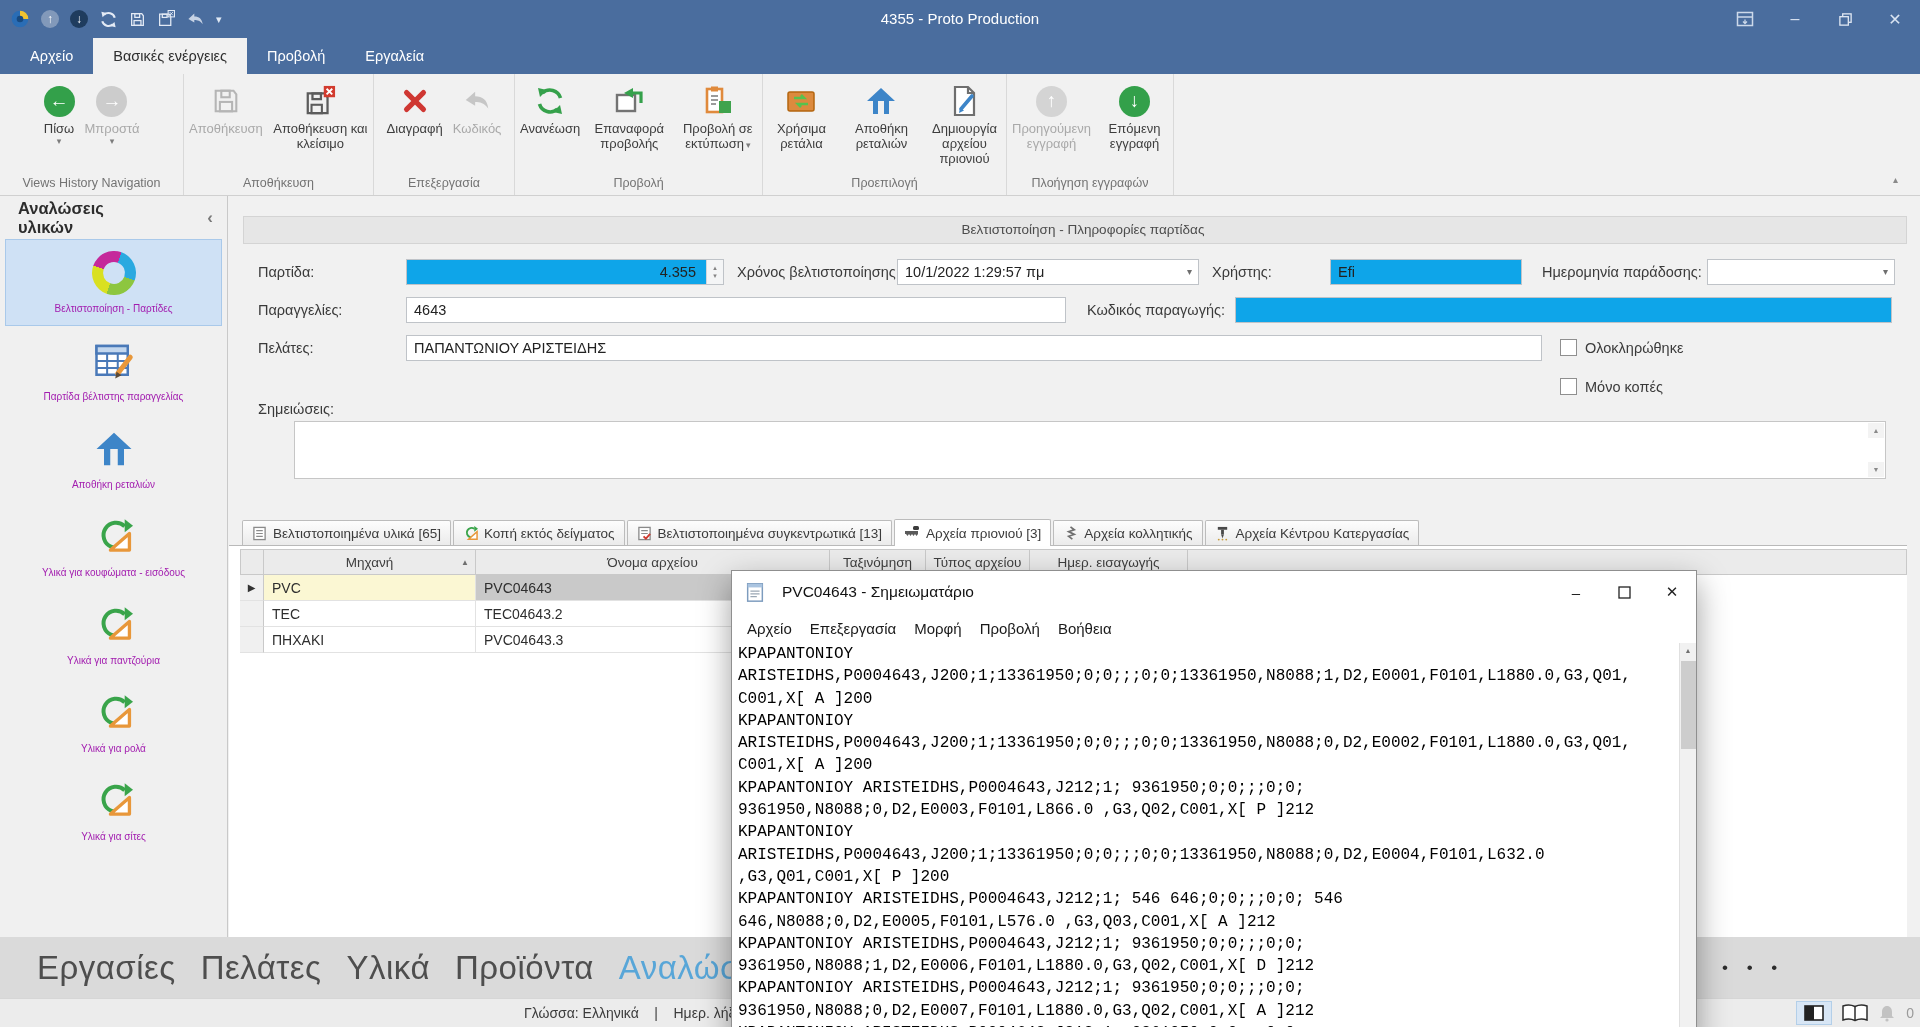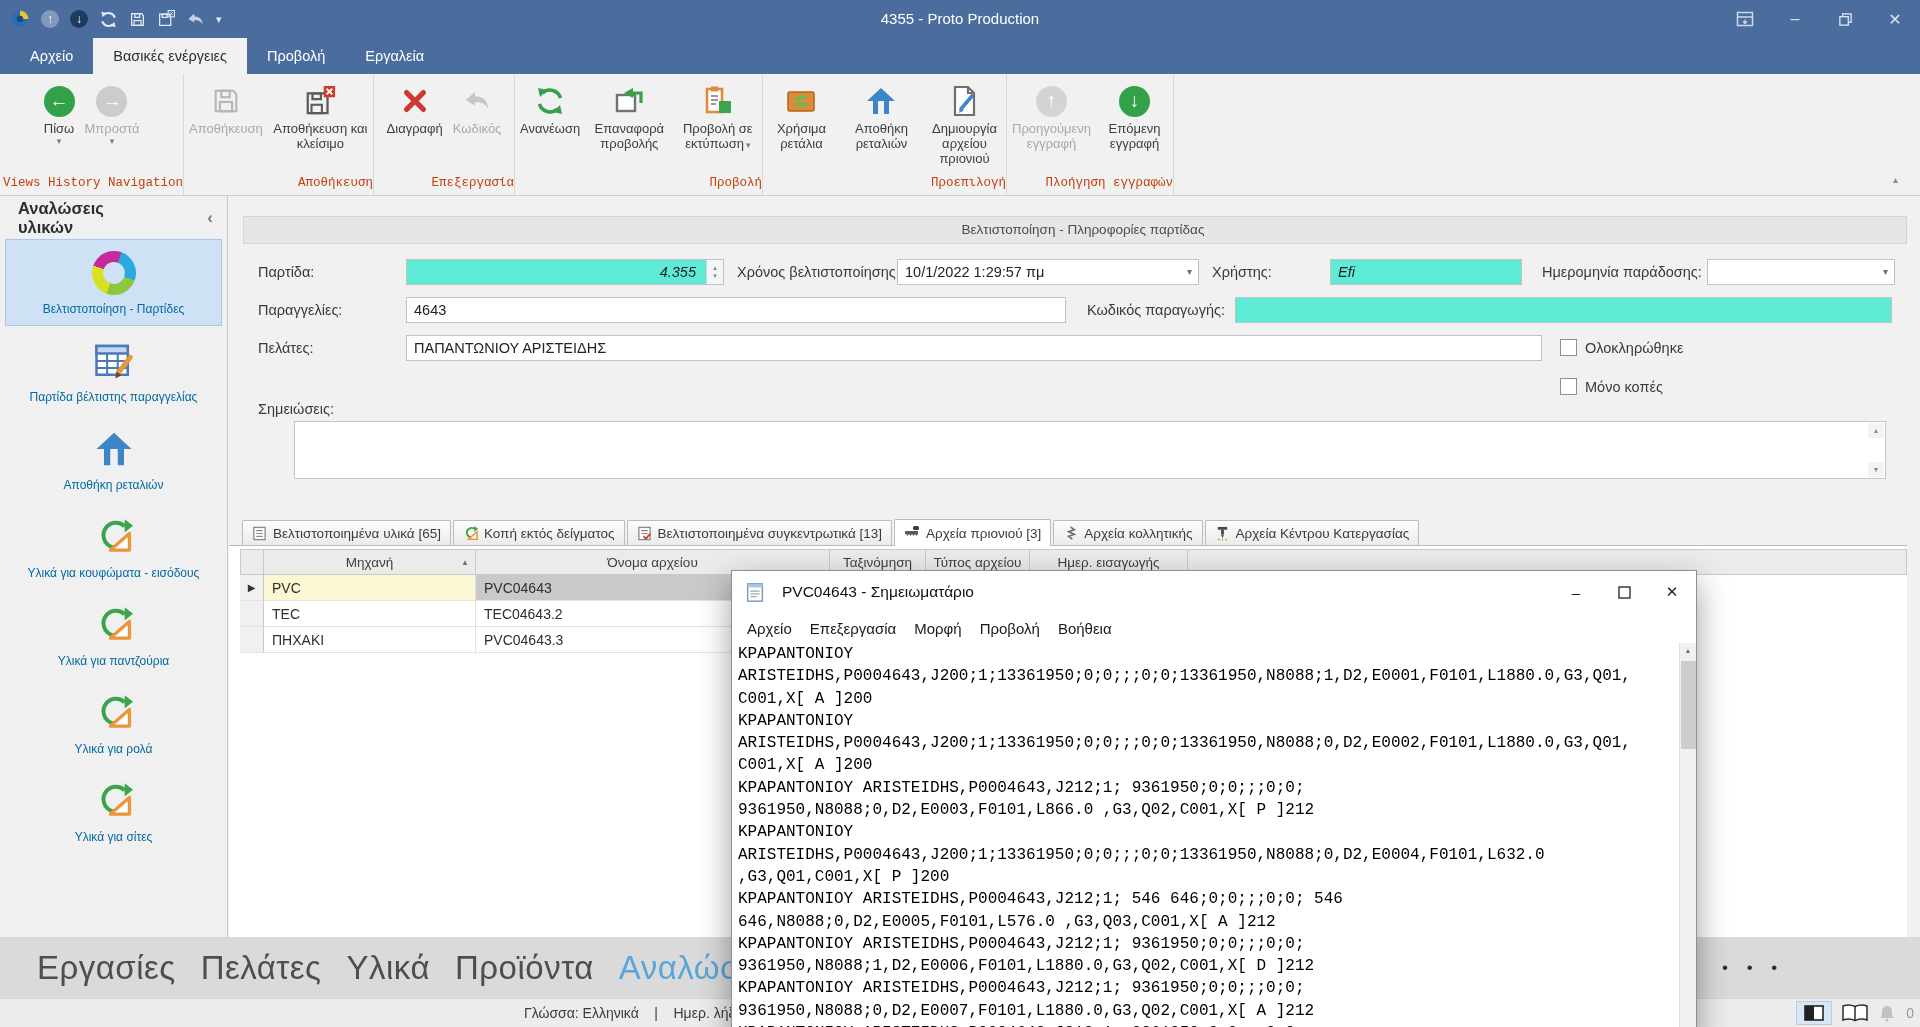--- a/index.html
+++ b/index.html
@@ -25,21 +25,21 @@
   .menubar { position:absolute; left:0; top:38px; width:1920px; height:36px; background:#4a6d9e;
     display:flex; padding-left:10px; }
   .mtab { padding:0 20px; line-height:36px; font-size:14.5px; color:#fff; }
   .mtab.active { background:#f1f1f1; color:#2e2e2e; }
 
   
   .ribbon { position:absolute; left:0; top:74px; width:1920px; height:122px; background:#f1f1f1;
     border-bottom:1px solid #d0d0d0; display:flex; }
   .rgroup { display:flex; flex-direction:column; border-right:1px solid #d9d9d9; }
   .rbtns { flex:1; display:flex; justify-content:center; align-items:flex-start; padding-top:5px; }
-  .rglabel { height:22px; line-height:20px; text-align:right; font-size:12.5px; color:#c2410c;font-family:Liberation Mono, monospace; }
+  .rglabel { height:22px; line-height:20px; text-align:center; font-size:12.5px; color:#737373; }
   .rbtn { display:flex; flex-direction:column; align-items:center; padding:2px 5px; }
   .riconw { height:40px; display:flex; align-items:center; justify-content:center; }
   .rlabtext { text-align:center; font-size:13px; line-height:15px; color:#3d3d3d; max-width:104px; }
   .rbtn.disabled .rlabtext { color:#a9a9a9; }
   .circle { width:31px; height:31px; border-radius:50%; color:#fff; font-size:19px; font-weight:bold;
     display:flex; align-items:center; justify-content:center; }
   .c-green { background:#33a04a; } .c-gray { background:#cccccc; } .c-lgray { background:#d4d4d4; }
   .chev { font-size:9px; color:#7c7c7c; line-height:10px; }
   .chev-inline { font-size:9px; color:#7c7c7c; margin-left:2px; }
   .ribbon-collapse { position:absolute; right:22px; top:100px; font-size:10px; color:#8a8a8a; }
@@ -47,32 +47,32 @@
   
   .sidebar { position:absolute; left:0; top:196px; width:228px; height:741px; background:#f0f0f0;
     border-right:1px solid #c9c9c9; }
   .sb-header { height:44px; display:flex; align-items:center; padding:0 14px 0 18px;
     font-size:16.5px; font-weight:bold; color:#2d2d2d;gap:44px; }
   .sb-collapse { margin-left:auto; color:#7a7a7a; font-size:17px; }
   .sb-item { position:absolute; left:5px; width:217px; height:87px; display:flex; flex-direction:column;
     align-items:center; justify-content:center; text-align:center; }
   .sb-item.selected { background:#cfe1f5; border:1px solid #a9c9ea; }
   .sb-iconw { height:48px; display:flex; align-items:center; justify-content:center; }
-  .sb-label { font-size:12px; color:#0369a1; margin-top:4px; line-height:16px; padding:0 2px; }
+  .sb-label { font-size:10px; color:#a21caf; margin-top:4px; line-height:16px; padding:0 2px; }
   .ring { width:44px; height:44px; border-radius:50%; position:relative; transform:rotate(20deg);
     background:conic-gradient(#2aa9e0 0 25%, #8dc63f 25% 50%, #d9e021 50% 75%, #c5299b 75% 100%); }
   .ring::after { content:""; position:absolute; inset:11px; border-radius:50%; background:#cfe1f5; }
 
   
   .section-hdr { position:absolute; left:243px; top:216px; width:1664px; height:28px; background:#e6e6e6;
     border:1px solid #d4d4d4; font-size:13.5px; color:#4c4c4c; line-height:26px; padding-left:16px;text-align:center; }
   .flabel { position:absolute; height:26px; line-height:26px; font-size:14.5px; color:#3a3a3a; }
   .ffield { position:absolute; height:26px; background:#fff; border:1px solid #bfc3c8; font-size:14.5px;
     color:#222; line-height:24px; padding:0 7px; white-space:nowrap; overflow:hidden; }
-  .ffield.gray { background:#5eead4;font-style:italic; }
+  .ffield.gray { background:#0ea5e9; }
   .fcaret { position:absolute; right:6px; top:0; line-height:24px; font-size:10px; color:#6f6f6f; }
   .fval-right { display:block; text-align:right; padding-right:20px; }
   .spinner { position:absolute; right:0; top:0; width:17px; height:24px; border-left:1px solid #d3d6da;
     background:#f4f5f6; display:flex; flex-direction:column; align-items:center; justify-content:center;
     font-size:7px; color:#848484; line-height:8px; }
   .chk { position:absolute; width:17px; height:17px; background:#fff; border:1px solid #8f8f8f; }
   .chklabel { position:absolute; font-size:14.5px; color:#3a3a3a; line-height:18px; }
   .notes { position:absolute; left:294px; top:421px; width:1592px; height:58px; background:#fff;
     border:1px solid #c6c6c6; }
   .notes-arrow { position:absolute; right:1px; width:16px; height:15px; background:#f3f3f3; color:#8a8a8a;

